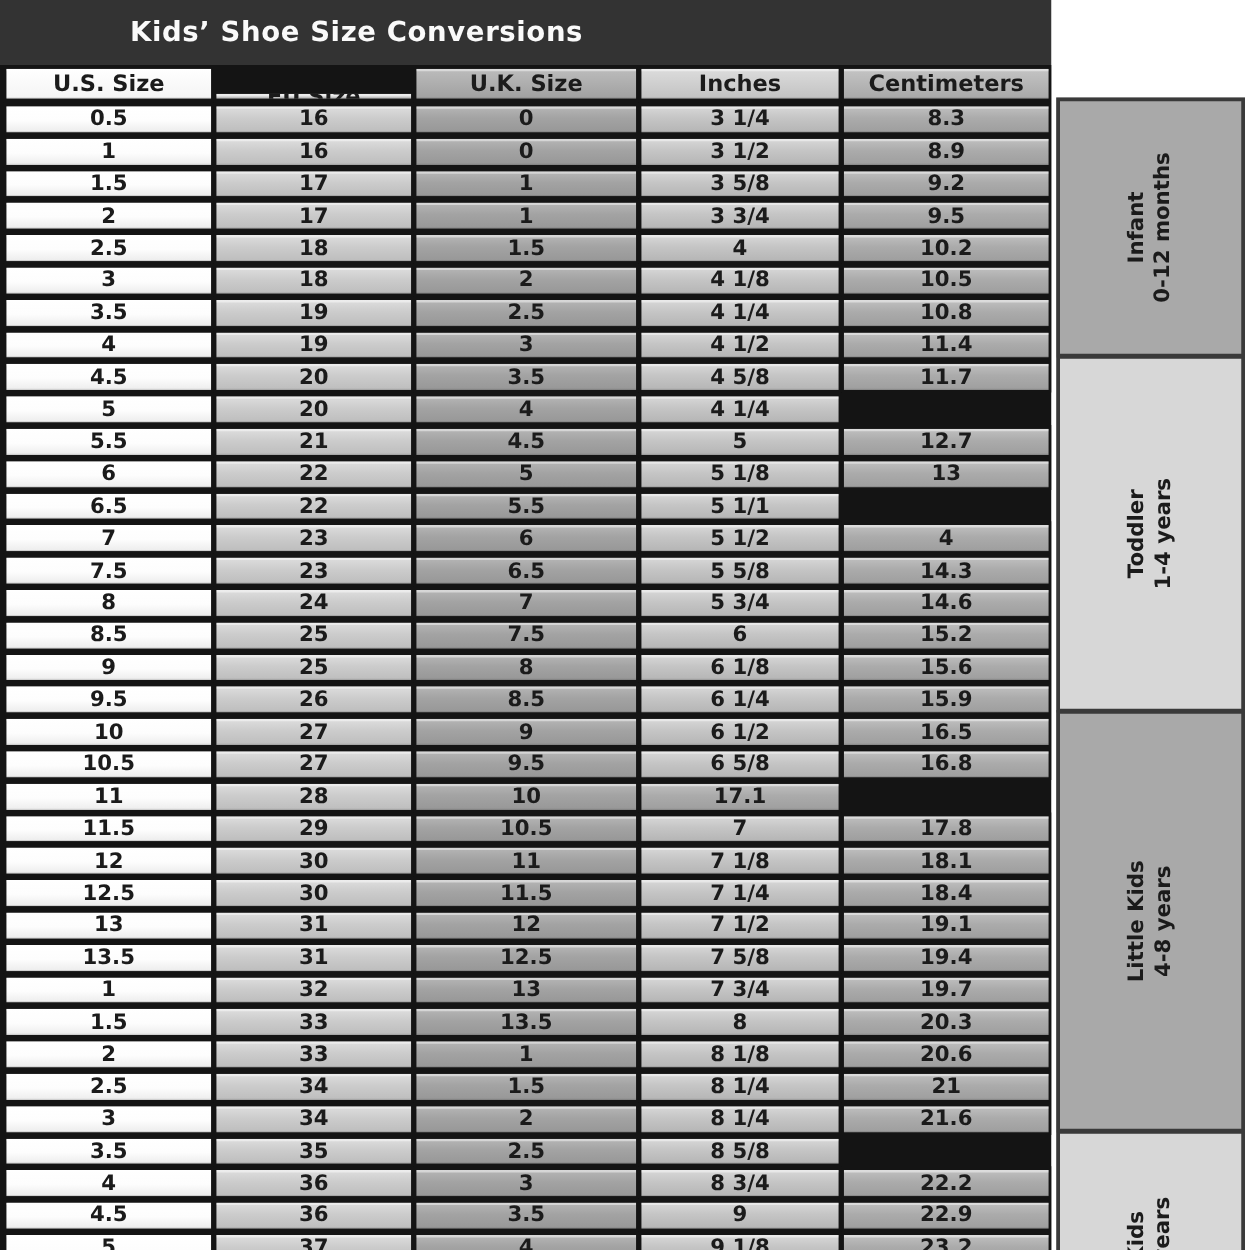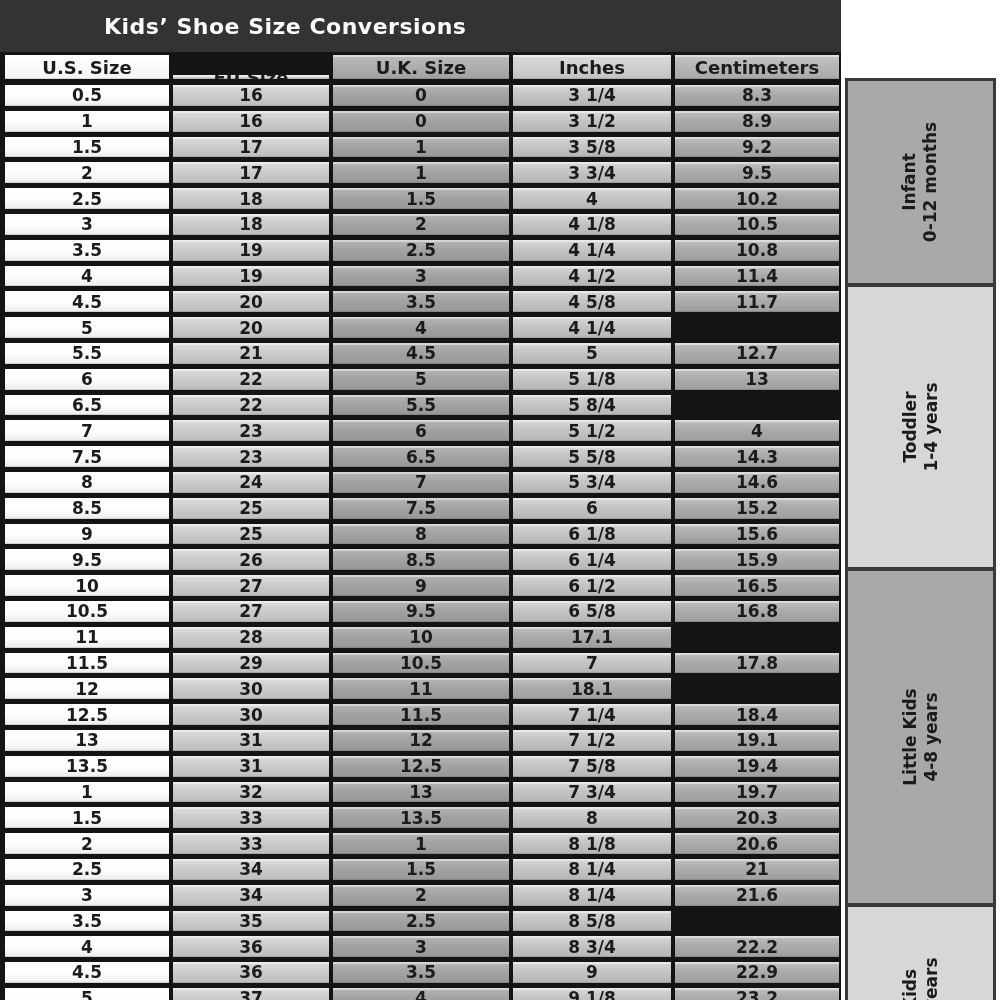--- a/index.html
+++ b/index.html
@@ -166,21 +166,21 @@
           <div class="tcell c0">6</div>
           <div class="tcell c1">22</div>
           <div class="tcell c2">5</div>
           <div class="tcell c3">5 1/8</div>
           <div class="tcell c4">13</div>
         </div>
         <div class="trow">
           <div class="tcell c0">6.5</div>
           <div class="tcell c1">22</div>
           <div class="tcell c2">5.5</div>
-          <div class="tcell c3">5 8/4</div>
+          <div class="tcell c3">5 1/1</div>
         </div>
         <div class="trow">
           <div class="tcell c0">7</div>
           <div class="tcell c1">23</div>
           <div class="tcell c2">6</div>
           <div class="tcell c3">5 1/2</div>
           <div class="tcell c4">4</div>
         </div>
         <div class="trow">
           <div class="tcell c0">7.5</div>
@@ -241,20 +241,21 @@
           <div class="tcell c0">11.5</div>
           <div class="tcell c1">29</div>
           <div class="tcell c2">10.5</div>
           <div class="tcell c3">7</div>
           <div class="tcell c4">17.8</div>
         </div>
         <div class="trow">
           <div class="tcell c0">12</div>
           <div class="tcell c1">30</div>
           <div class="tcell c2">11</div>
+          <div class="tcell c3">7 1/8</div>
           <div class="tcell c4">18.1</div>
         </div>
         <div class="trow">
           <div class="tcell c0">12.5</div>
           <div class="tcell c1">30</div>
           <div class="tcell c2">11.5</div>
           <div class="tcell c3">7 1/4</div>
           <div class="tcell c4">18.4</div>
         </div>
         <div class="trow">

